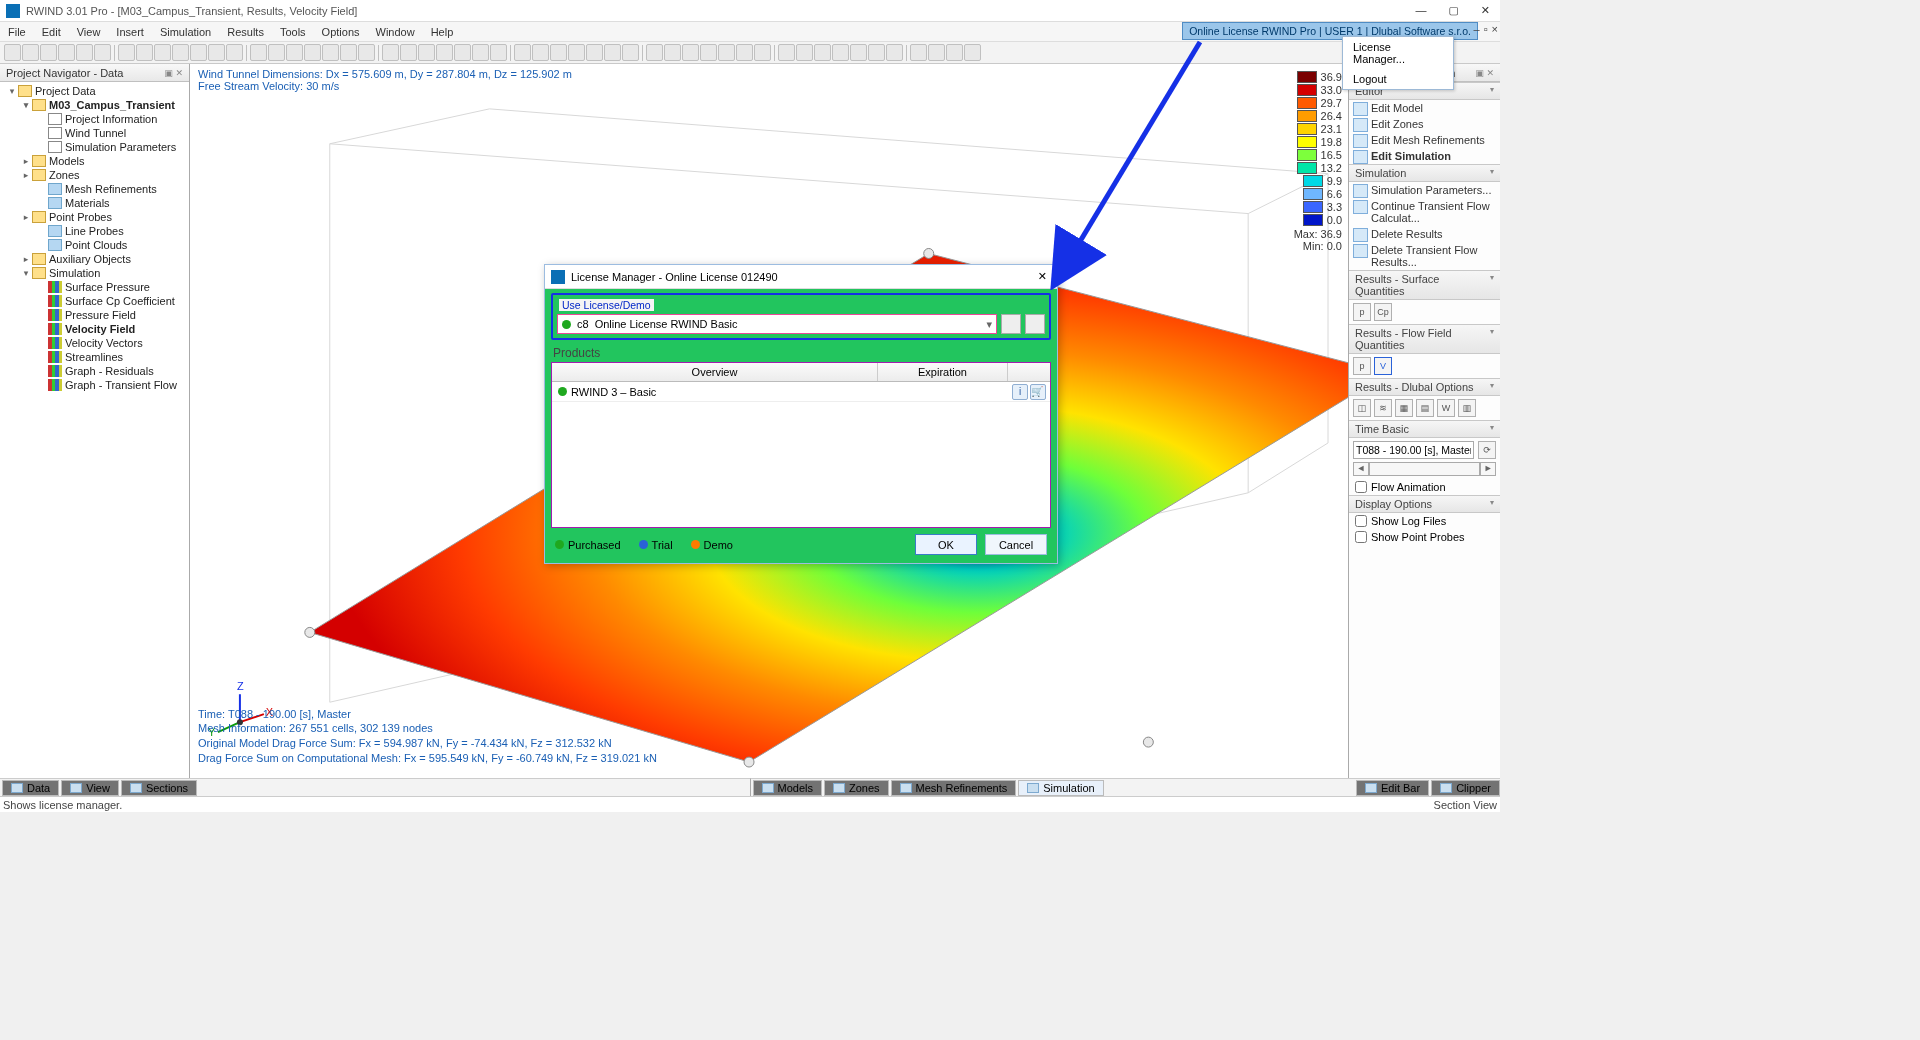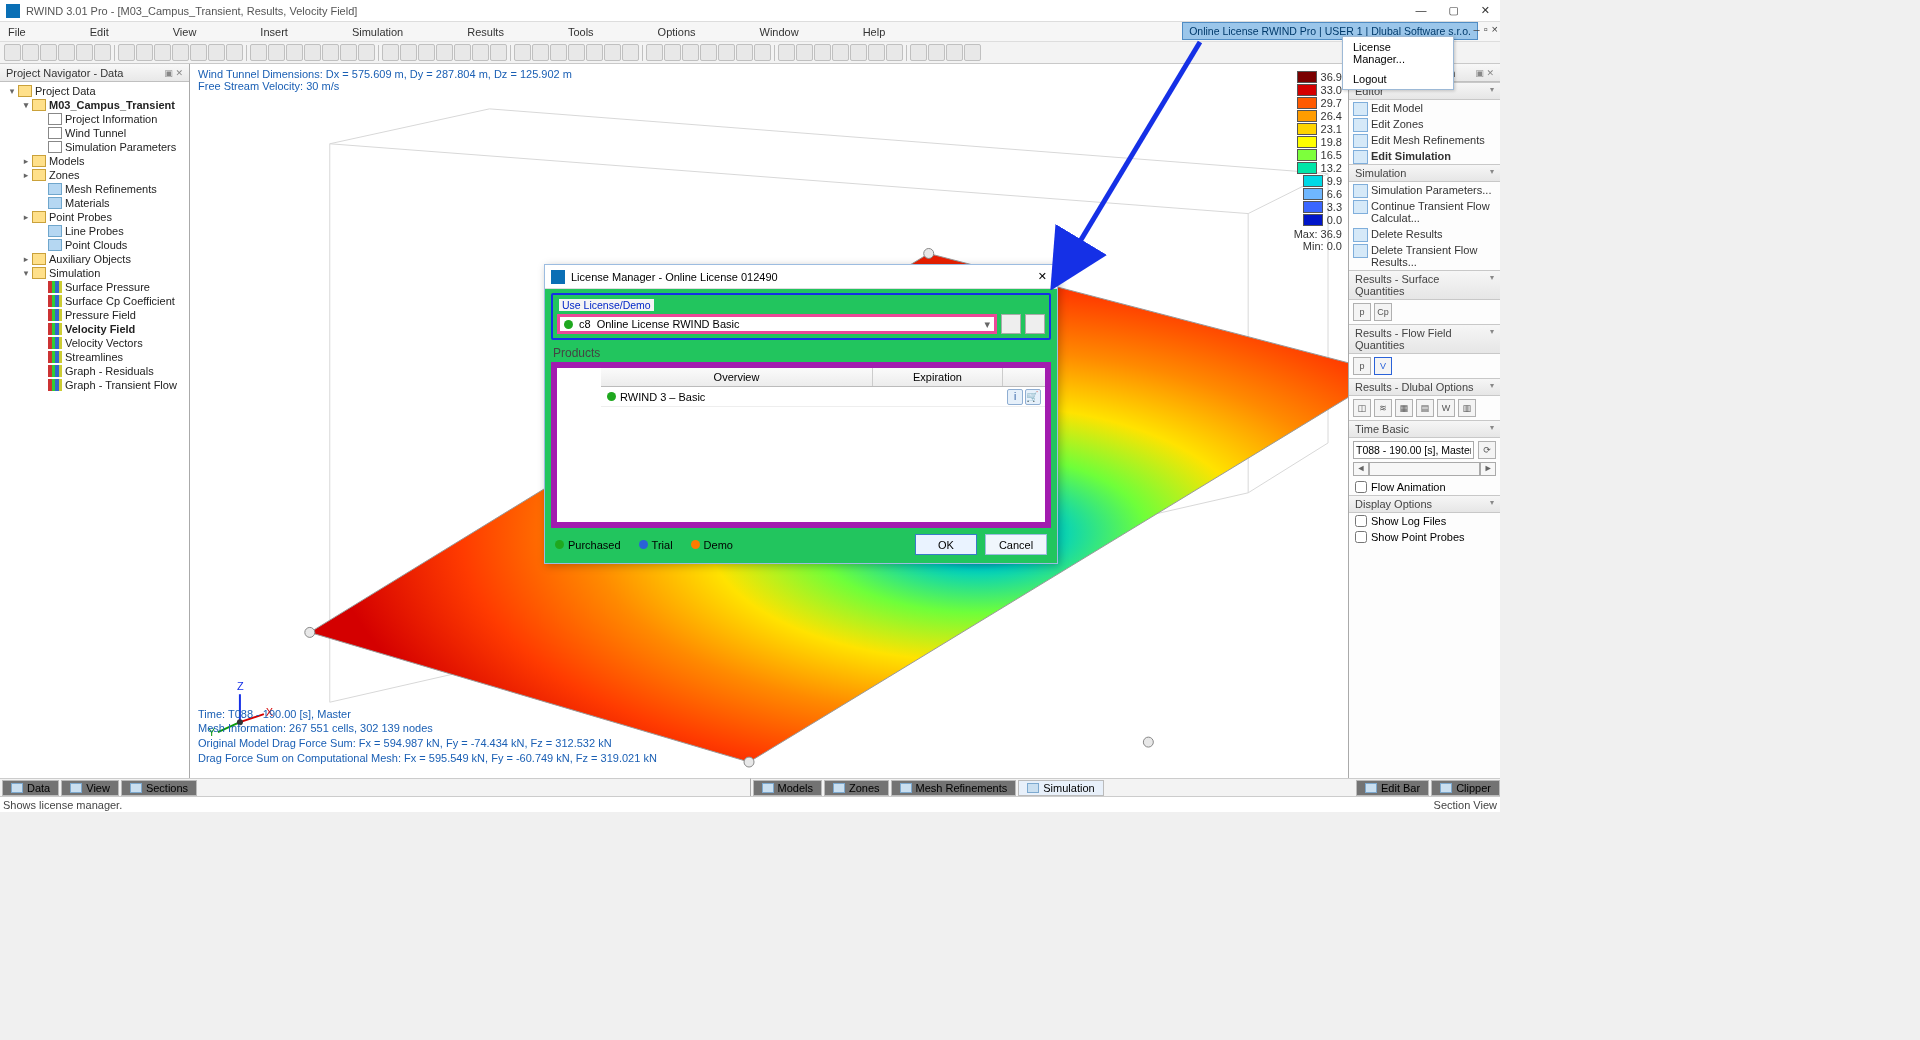--- a/index.html
+++ b/index.html
@@ -6,21 +6,21 @@
 body { background: #f0f0f0; width: 1500px; height: 812px; overflow: hidden; position: relative; }
 
 
 .titlebar { height: 22px; background: #fff; display: flex; align-items: center; padding: 0 6px; border-bottom: 1px solid #ddd; }
 .titlebar .app-icon { width: 14px; height: 14px; background: #0a6fb5; margin-right: 6px; }
 .titlebar .title-text { flex: 1; color: #555; }
 .titlebar .win-btns { display: flex; gap: 14px; color: #333; }
 .titlebar .win-btns span { cursor: pointer; padding: 0 4px; }
 
 
-.menubar { height: 20px; background: #f6f6f6; display: flex; align-items: center; border-bottom: 1px solid #ddd; position: relative; gap: 48px; }
+.menubar { height: 20px; background: #f6f6f6; display: flex; align-items: center; border-bottom: 1px solid #ddd; position: relative; }
 .menubar .m-item { padding: 2px 8px; color: #333; cursor: pointer; }
 .license-banner { position: absolute; right: 22px; top: 0; height: 18px; background: #9bc6ea; border: 1px solid #4f8cc4; display: flex; align-items: center; color: #003a6b; padding: 0 6px; font-size: 10.5px; }
 .doc-close { position: absolute; right: 2px; top: 1px; font-size: 10px; color: #444; display:flex; gap:4px; }
 
 
 .toolbar { height: 22px; background: #f3f3f3; border-bottom: 1px solid #c9c9c9; display: flex; align-items: center; padding: 0 4px; gap: 1px; }
 .tbtn { width: 17px; height: 17px; background: #e8e8e8; border: 1px solid #c0c0c0; border-radius: 2px; }
 .tsep { width: 1px; height: 16px; background: #c0c0c0; margin: 0 2px; }
 
 
@@ -77,28 +77,28 @@
 
 .dialog { position:absolute; left:544px; top:264px; width:514px; background:#22c55e; border:1px solid #9cbce0; box-shadow:2px 2px 8px rgba(0,0,0,.25); z-index:50; }
 .dlg-title { height:24px; background:#fff; border-bottom:1px solid #ddd; display:flex; align-items:center; padding:0 6px; }
 .dlg-title .dlg-ico { width:14px; height:14px; background:#0a6fb5; margin-right:6px; }
 .dlg-title .dlg-txt { flex:1; }
 .dlg-title .dlg-x { cursor:pointer; padding:0 4px; }
 .dlg-body { padding:4px 6px 8px; }
 .group { border:2px solid #1530e6; border-radius:2px; padding:4px; margin-bottom:6px; }
 .group-lbl { font-size:10.5px; color:#0026c7; margin:-10px 0 3px 2px; background:#f4f4f4; display:inline-block; padding:0 3px; }
 .lic-select { display:flex; align-items:center; gap:4px; }
-.lic-select .combo { flex:1; height:20px; border:3px solid #ec4899; background:#fff; display:flex; align-items:center; padding:0 4px; gap:6px; font-size:11px; }
+.lic-select .combo { flex:1; height:20px; border:1px solid #ec4899; background:#fff; display:flex; align-items:center; padding:0 4px; gap:6px; font-size:11px; }
 .dot { width:9px; height:9px; border-radius:50%; display:inline-block; }
 .dot.green { background:#1fa81f; }
 .dot.blue { background:#2a62d8; }
 .dot.orange { background:#ff7a00; }
 .mini-btn { width:20px; height:20px; border:1px solid #aaa; background:#eee; }
 .products-lbl { font-size:12px; color:#444; margin:2px 0 2px 2px; }
-.prod-box { border:6px solid #a21caf; background:#fff; height:166px;padding-left:44px; }
+.prod-box { border:1px solid #a21caf; background:#fff; height:166px; }
 .prod-hdr { display:flex; background:linear-gradient(#fbfbfb,#ececec); border-bottom:1px solid #bbb; }
 .prod-hdr .col { padding:3px 6px; border-right:1px solid #ccc; font-size:11px; text-align:center; }
 .prod-hdr .c1 { flex:1; } .prod-hdr .c2 { width:130px; } .prod-hdr .c3 { width:42px; border-right:none; }
 .prod-row { display:flex; align-items:center; height:20px; border-bottom:1px solid #eee; }
 .prod-row .c1 { flex:1; padding:0 6px; display:flex; align-items:center; gap:4px; }
 .prod-row .c3 { width:42px; display:flex; gap:2px; justify-content:center; }
 .ibtn { width:16px; height:16px; border:1px solid #8faed2; background:#e6f0fa; border-radius:2px; display:flex; align-items:center; justify-content:center; font-size:10px; color:#2a5ca0; }
 .dlg-legend { display:flex; gap:18px; padding:6px 4px 0; align-items:center; }
 .dlg-btns { margin-left:auto; display:flex; gap:8px; }
 .dlg-btns button { width:62px; height:21px; border:1px solid #9cbce0; background:#f0f6fc; cursor:pointer; }

